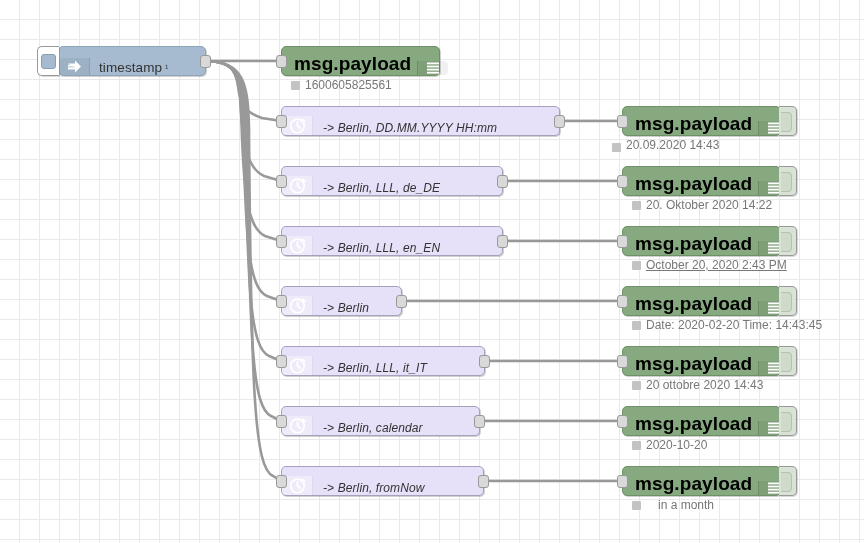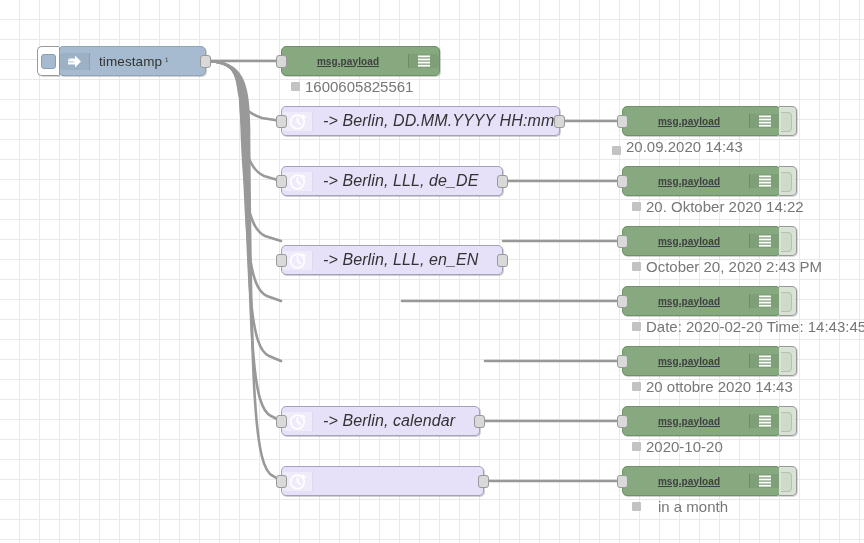--- a/index.html
+++ b/index.html
@@ -35,21 +35,21 @@
   }
 
   
   .node {
     position: absolute;
     box-sizing: border-box;
     height: 30px;
     border-radius: 5px;
     border: 1px solid #999999;
     display: flex;
-    align-items: center;
+    align-items: flex-end;
     box-shadow: 1px 1px 0 rgba(0,0,0,0.18);
   }
 
   .node-label {
     flex: 1 1 auto;
     display: flex;
     align-items: center;
     white-space: nowrap;
     font-size: 13.5px;
     color: #333333;
@@ -109,36 +109,35 @@
     border-right: 1px solid rgba(0,0,0,0.07);
     border-radius: 4px 0 0 4px;
     display: flex;
     align-items: center;
     justify-content: center;
   }
   .node-time .node-label {
     padding-left: 10px;
     padding-right: 12px;
     font-style: italic;
-    font-size: 16px;
+    font-size: 12px;
   }
 
   
   .node-debug {
     background: #87a980;
     border-color: #6f9168;
   }
   .node-debug .node-label {
     justify-content: center;
-    color: #404040;
+    color: #000000;
     font-weight: bold;
-    font-size: 10px;
+    font-size: 19px;
     padding-left: 12px;
     padding-right: 6px;
-    text-decoration: underline;
   }
   .debug-icon-box {
     width: 30px;
     flex: 0 0 30px;
     background: rgba(0,0,0,0.06);
     border-left: 1px solid rgba(0,0,0,0.12);
     border-radius: 0 4px 4px 0;
     display: flex;
     align-items: center;
     justify-content: center;
@@ -179,21 +178,21 @@
     top: 8px;
   }
   .port-in  { left: -6px; }
   .port-out { right: -6px; }
 
   
   .status {
     position: absolute;
     display: flex;
     align-items: center;
-    font-size: 15px;
+    font-size: 12px;
     color: #777777;
     white-space: nowrap;
   }
   .status-dot {
     width: 9px;
     height: 9px;
     background: #c3c3c3;
     border-radius: 1px;
     margin-right: 5px;
     flex: 0 0 9px;
@@ -263,34 +262,58 @@
         <circle cx="10" cy="10.5" r="7.2" fill="none" stroke="#ffffff" stroke-width="1.7"></circle>
         <path d="M10 6.2 V10.5 L13.2 13" fill="none" stroke="#ffffff" stroke-width="1.7" stroke-linecap="round"></path>
         <path d="M15.6 3.2 L17.6 5.4" stroke="#ffffff" stroke-width="1.7" stroke-linecap="round"></path>
       </svg>
     </div>
     <div class="node-label">-&gt; Berlin, LLL, de_DE</div>
     <div class="port port-in"></div>
     <div class="port port-out"></div>
   </div>
 
-  <div class="node node-time" style="left:281px; top:226px; width:222px;margin-top:19px;">
+  <div class="node node-time" style="left:281px; top:226px; width:222px;">
     <div class="icon-box">
       <svg width="19" height="19" viewBox="0 0 20 20" aria-hidden="true">
         <circle cx="10" cy="10.5" r="7.2" fill="none" stroke="#ffffff" stroke-width="1.7"></circle>
         <path d="M10 6.2 V10.5 L13.2 13" fill="none" stroke="#ffffff" stroke-width="1.7" stroke-linecap="round"></path>
         <path d="M15.6 3.2 L17.6 5.4" stroke="#ffffff" stroke-width="1.7" stroke-linecap="round"></path>
       </svg>
     </div>
     <div class="node-label">-&gt; Berlin, LLL, en_EN</div>
     <div class="port port-in"></div>
     <div class="port port-out"></div>
   </div>
 
-
+  <div class="node node-time" style="left:281px; top:286px; width:121px;">
+    <div class="icon-box">
+      <svg width="19" height="19" viewBox="0 0 20 20" aria-hidden="true">
+        <circle cx="10" cy="10.5" r="7.2" fill="none" stroke="#ffffff" stroke-width="1.7"></circle>
+        <path d="M10 6.2 V10.5 L13.2 13" fill="none" stroke="#ffffff" stroke-width="1.7" stroke-linecap="round"></path>
+        <path d="M15.6 3.2 L17.6 5.4" stroke="#ffffff" stroke-width="1.7" stroke-linecap="round"></path>
+      </svg>
+    </div>
+    <div class="node-label">-&gt; Berlin</div>
+    <div class="port port-in"></div>
+    <div class="port port-out"></div>
+  </div>
+
+  <div class="node node-time" style="left:281px; top:346px; width:204px;">
+    <div class="icon-box">
+      <svg width="19" height="19" viewBox="0 0 20 20" aria-hidden="true">
+        <circle cx="10" cy="10.5" r="7.2" fill="none" stroke="#ffffff" stroke-width="1.7"></circle>
+        <path d="M10 6.2 V10.5 L13.2 13" fill="none" stroke="#ffffff" stroke-width="1.7" stroke-linecap="round"></path>
+        <path d="M15.6 3.2 L17.6 5.4" stroke="#ffffff" stroke-width="1.7" stroke-linecap="round"></path>
+      </svg>
+    </div>
+    <div class="node-label">-&gt; Berlin, LLL, it_IT</div>
+    <div class="port port-in"></div>
+    <div class="port port-out"></div>
+  </div>
 
   <div class="node node-time" style="left:281px; top:406px; width:199px;">
     <div class="icon-box">
       <svg width="19" height="19" viewBox="0 0 20 20" aria-hidden="true">
         <circle cx="10" cy="10.5" r="7.2" fill="none" stroke="#ffffff" stroke-width="1.7"></circle>
         <path d="M10 6.2 V10.5 L13.2 13" fill="none" stroke="#ffffff" stroke-width="1.7" stroke-linecap="round"></path>
         <path d="M15.6 3.2 L17.6 5.4" stroke="#ffffff" stroke-width="1.7" stroke-linecap="round"></path>
       </svg>
     </div>
     <div class="node-label">-&gt; Berlin, calendar</div>
@@ -299,20 +322,21 @@
   </div>
 
   <div class="node node-time" style="left:281px; top:466px; width:203px;">
     <div class="icon-box">
       <svg width="19" height="19" viewBox="0 0 20 20" aria-hidden="true">
         <circle cx="10" cy="10.5" r="7.2" fill="none" stroke="#ffffff" stroke-width="1.7"></circle>
         <path d="M10 6.2 V10.5 L13.2 13" fill="none" stroke="#ffffff" stroke-width="1.7" stroke-linecap="round"></path>
         <path d="M15.6 3.2 L17.6 5.4" stroke="#ffffff" stroke-width="1.7" stroke-linecap="round"></path>
       </svg>
     </div>
+    <div class="node-label">-&gt; Berlin, fromNow</div>
     <div class="port port-in"></div>
     <div class="port port-out"></div>
   </div>
 
   <div class="node node-debug" style="left:281px; top:46px; width:159px;">
     <div class="node-label">msg.payload</div>
     <div class="debug-icon-box">
       <svg width="14" height="14" viewBox="0 0 14 14" aria-hidden="true">
         <rect x="1" y="1.5" width="12" height="1.8" fill="#ffffff"></rect>
         <rect x="1" y="4.6" width="12" height="1.8" fill="#ffffff"></rect>
@@ -369,21 +393,21 @@
       <svg width="14" height="14" viewBox="0 0 14 14" aria-hidden="true">
         <rect x="1" y="1.5" width="12" height="1.8" fill="#ffffff"></rect>
         <rect x="1" y="4.6" width="12" height="1.8" fill="#ffffff"></rect>
         <rect x="1" y="7.7" width="12" height="1.8" fill="#ffffff"></rect>
         <rect x="1" y="10.8" width="12" height="1.8" fill="#ffffff"></rect>
       </svg>
     </div>
     <div class="debug-toggle"></div>
     <div class="port port-in"></div>
   </div>
-  <div class="status" style="left:632px; top:258px;">
+  <div class="status" style="left:632px; top:258px;text-decoration:underline;">
     <span class="status-dot"></span>
     <span>October 20, 2020 2:43 PM</span>
   </div>
 
   <div class="node node-debug" style="left:622px; top:286px; width:159px;">
     <div class="node-label">msg.payload</div>
     <div class="debug-icon-box">
       <svg width="14" height="14" viewBox="0 0 14 14" aria-hidden="true">
         <rect x="1" y="1.5" width="12" height="1.8" fill="#ffffff"></rect>
         <rect x="1" y="4.6" width="12" height="1.8" fill="#ffffff"></rect>

